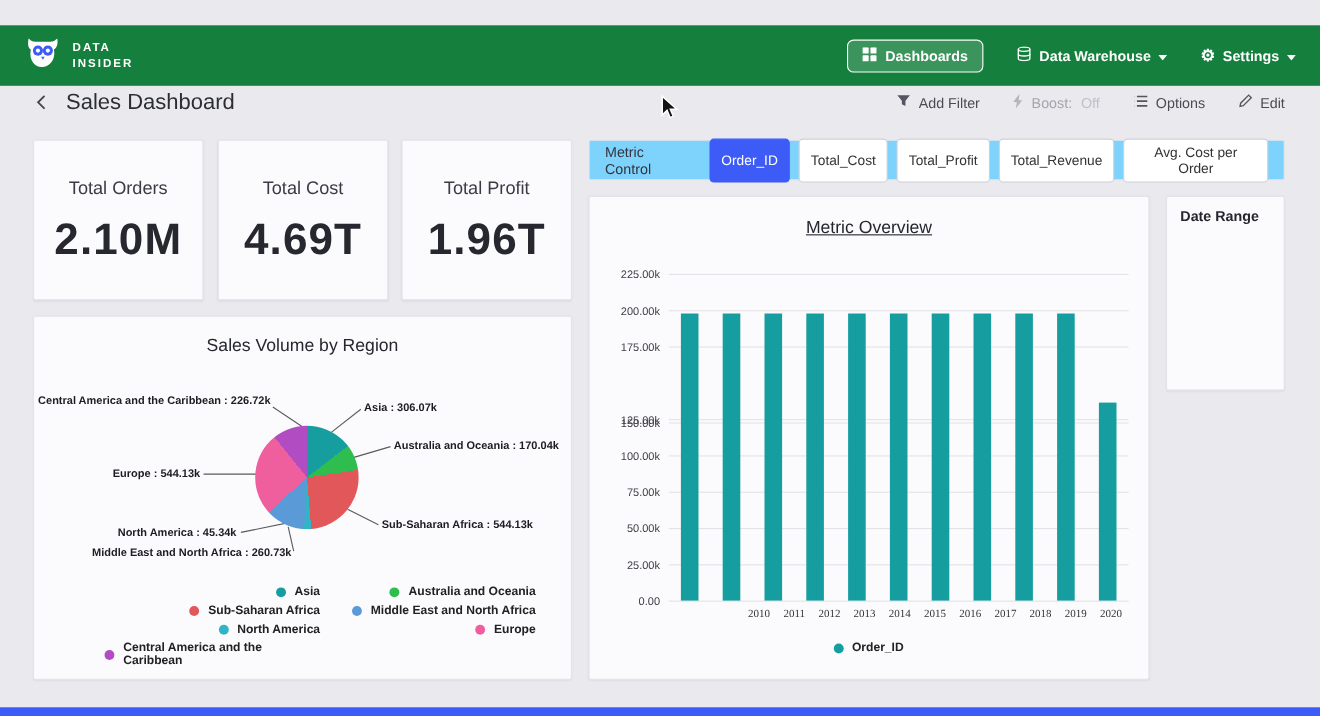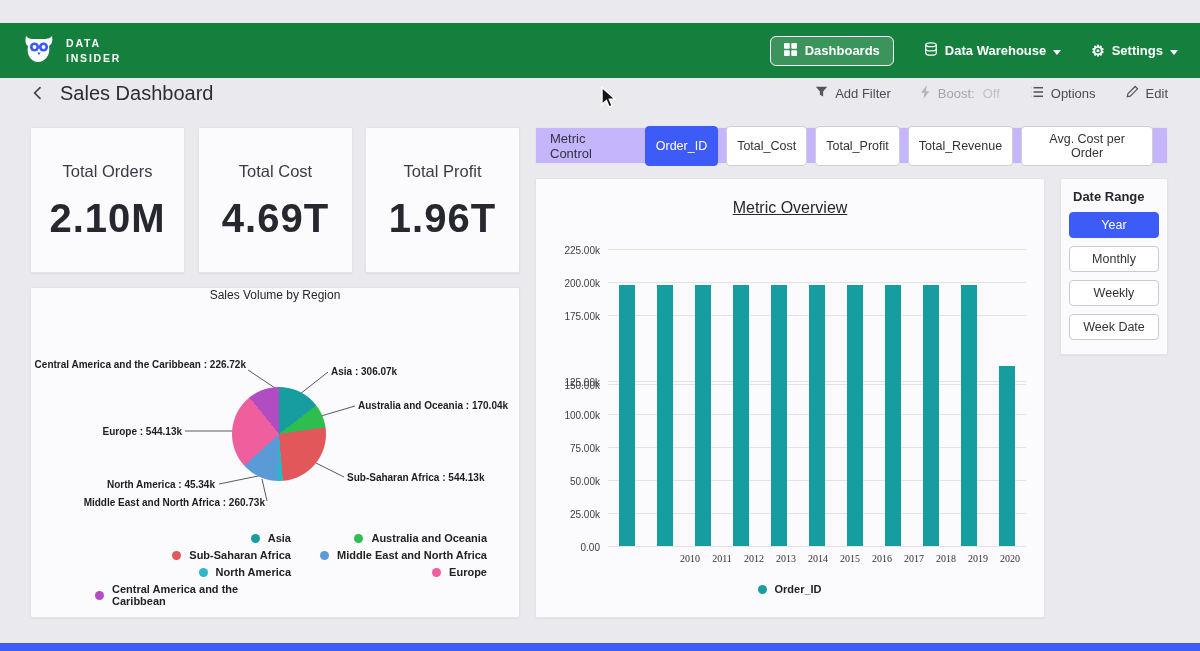--- a/index.html
+++ b/index.html
@@ -44,21 +44,21 @@
     border:1px solid #e3e3e9; border-radius:2px;
     box-shadow:0 1px 2px rgba(20,20,40,0.05);
   }
   .kpi-card { width:155px; height:146px; top:127px; text-align:center; }
   .kpi-1 { left:30px; } .kpi-2 { left:198px; } .kpi-3 { left:365px; }
   .kpi-label { margin-top:34px; font-size:16.5px; font-weight:500; color:#3a3b45; }
   .kpi-value { margin-top:15px; font-size:40px; font-weight:600; color:#26272f; letter-spacing:1px; }
   
   .metric-control {
     position:absolute; left:535px; top:127px; width:633px; height:37px;
-    background:#c4b5fd; border:1px solid #e4e4ea; border-radius:2px;
+    background:#7dd3fc; border:1px solid #e4e4ea; border-radius:2px;
     display:flex; align-items:center; gap:14px; padding:0 14px;
   }
   .mc-label { font-size:13px; color:#33343c; }
   .mc-buttons { display:flex; gap:8px; }
   .mc-btn {
     background:#fff; border:1px solid #cfcfd8; border-radius:4px;
     padding:5px 10px; font-size:12.5px; color:#333; cursor:pointer; font-family:inherit;
   }
   .mc-btn.active { background:#3c5bf7; border-color:#3c5bf7; color:#fff; }
   
@@ -77,21 +77,21 @@
   .date-range { left:1060px; top:178px; width:108px; height:177px; }
   .dr-label { display:block; padding:10px 0 0 12px; font-size:13px; font-weight:600; color:#25262e; }
   .dr-btn {
     display:block; width:90px; margin:8px auto 0; padding:5px 0; text-align:center;
     background:#fff; border:1px solid #c9c9d2; border-radius:4px;
     font-size:12.5px; color:#333; cursor:pointer; font-family:inherit;
   }
   .dr-btn.active { background:#3c5bf7; border-color:#3c5bf7; color:#fff; }
   
   .pie-card { left:30px; top:287px; width:490px; height:331px; }
-  .pie-title { text-align:center; font-size:12px; font-weight:500; color:#25262e; }
+  .pie-title { margin-top:18px; text-align:center; font-size:16px; font-weight:500; color:#25262e; }
   .pie { position:absolute; left:201px; top:99px; width:94px; height:94px; border-radius:50%; cursor:pointer; }
   .pie-lines { position:absolute; left:0; top:0; width:490px; height:331px; pointer-events:none; }
   .pie-lbl { position:absolute; font-size:10px; font-weight:bold; color:#1c1c22; white-space:nowrap; }
   .lbl-0 { left:300px; top:78px; }
   .lbl-1 { left:327px; top:112px; }
   .lbl-2 { left:316px; top:184px; }
   .lbl-3 { right:304px; top:191px; text-align:right; }
   .lbl-4 { right:254px; top:209px; text-align:right; }
   .lbl-5 { right:337px; top:138px; text-align:right; }
   .lbl-6 { right:273px; top:71px; text-align:right; }
@@ -297,26 +297,20 @@
       </div>
     </div>
   <div class="bar-legend">
       <span class="dot" style="background: rgb(22, 157, 159);"></span>
       <span>Order_ID</span>
     </div>
 </div>
 
 <div class="card date-range">
   <span class="dr-label">Date Range</span>
-  <div>
-      <button class="dr-btn active">Year</button>
-      <button class="dr-btn">Monthly</button>
-      <button class="dr-btn">Weekly</button>
-      <button class="dr-btn">Week Date</button>
-    </div>
 </div>
 
 <div class="card pie-card">
   <h2 class="pie-title">Sales Volume by Region</h2>
   <svg class="pie-lines" viewBox="0 0 490 331">
     <g stroke="#5a5a5a" stroke-width="1" fill="none">
       <polyline points="297,84 269,106"></polyline>
       <polyline points="324,118 290,128"></polyline>
       <polyline points="313,189 285,175"></polyline>
       <polyline points="188,196 237,186"></polyline>

